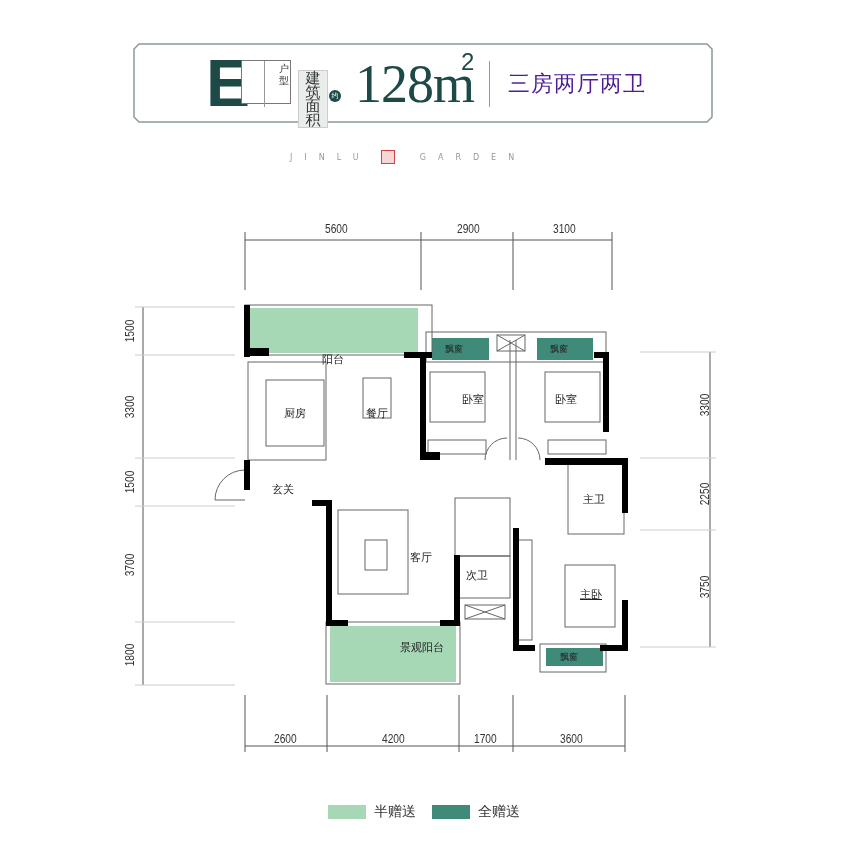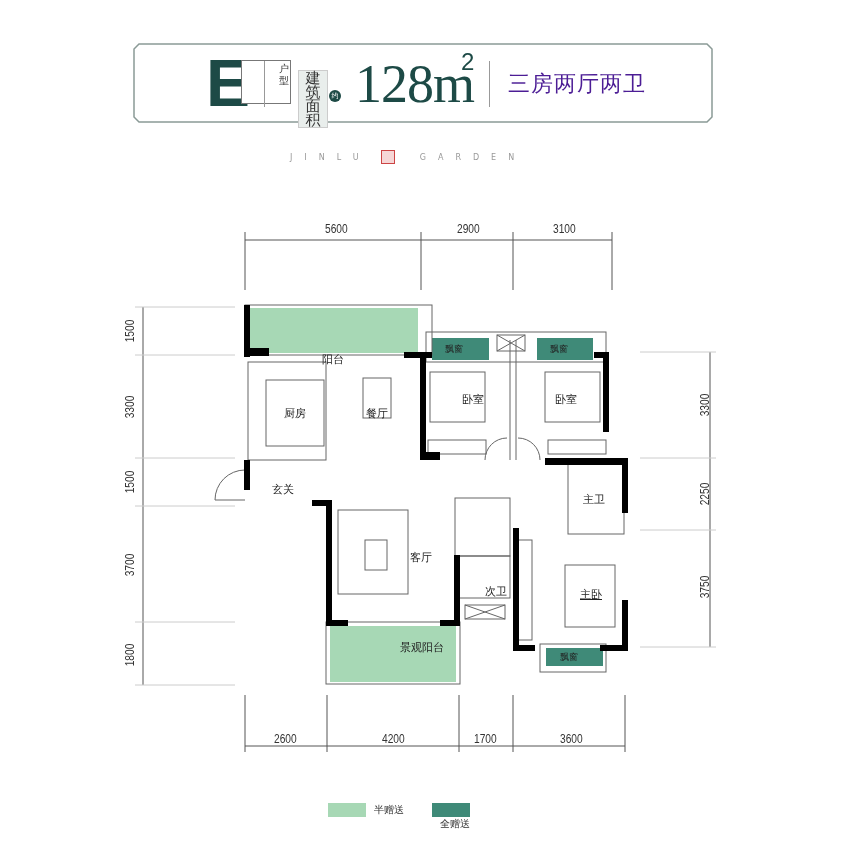--- a/index.html
+++ b/index.html
@@ -21,21 +21,21 @@
 
   .brand { position:absolute; left:290px; top:150px; width:270px; font-size:8px; color:#999; letter-spacing:12px; }
   .brand-logo { display:inline-block; width:12px; height:12px; border:1px solid #c44; background:#f6d6d6; vertical-align:middle; margin:0 10px 0 -4px; }
 
   
   .dim { position:absolute; font-family:"Liberation Sans", sans-serif; font-size:12px; color:#333; transform:scaleX(0.85); }
   .dimv { position:absolute; font-family:"Liberation Sans", sans-serif; font-size:12px; color:#333; transform:rotate(-90deg) scaleX(0.85); transform-origin:center; width:40px; text-align:center; }
 
   .room { position:absolute; font-size:11px; color:#222; }
 
-  .legend { position:absolute; top:803px; display:flex; align-items:center; font-size:10px; color:#333; }
+  .legend { position:absolute; top:803px; display:flex; align-items:center; font-size:14px; color:#333; }
   .swatch { width:38px; height:14px; margin-right:8px; }
 </style>
 </head>
 <body>
 
 <div class="banner">
   <svg width="580" height="80">
     <path d="M6,1 L574,1 L579,6 L579,74 L574,79 L6,79 L1,74 L1,6 Z" fill="none" stroke="#8a9a96" stroke-width="1.5"></path>
   </svg>
   <div class="big-letter">E</div>
@@ -179,24 +179,24 @@
 <div class="room" style="left:284px; top:406px;">厨房</div>
 <div class="room" style="left:366px; top:406px;">餐厅</div>
 <div class="room" style="left:462px; top:392px;">卧室</div>
 <div class="room" style="left:555px; top:392px;">卧室</div>
 <div class="room" style="left:445px; top:343px; font-size:9px;">飘窗</div>
 <div class="room" style="left:550px; top:343px; font-size:9px;">飘窗</div>
 <div class="room" style="left:560px; top:651px; font-size:9px;">飘窗</div>
 <div class="room" style="left:272px; top:482px;">玄关</div>
 <div class="room" style="left:410px; top:550px;">客厅</div>
 <div class="room" style="left:400px; top:640px;">景观阳台</div>
-<div class="room" style="left:485px; top:568px;margin-top:16px;">次卫</div>
+<div class="room" style="left:466px; top:568px;">次卫</div>
 <div class="room" style="left:583px; top:492px;">主卫</div>
 <div class="room" style="left:580px; top:587px;text-decoration:underline;">主卧</div>
 
 <div class="legend" style="left:328px;">
   <div class="swatch" style="background:#a7d8b5;"></div>
   <span>半赠送</span>
 </div>
-<div class="legend" style="left:432px;flex-direction:column;">
+<div class="legend" style="left:432px;">
   <div class="swatch" style="background:#3f8a78;"></div>
   <span>全赠送</span>
 </div>
 
 </body></html>

